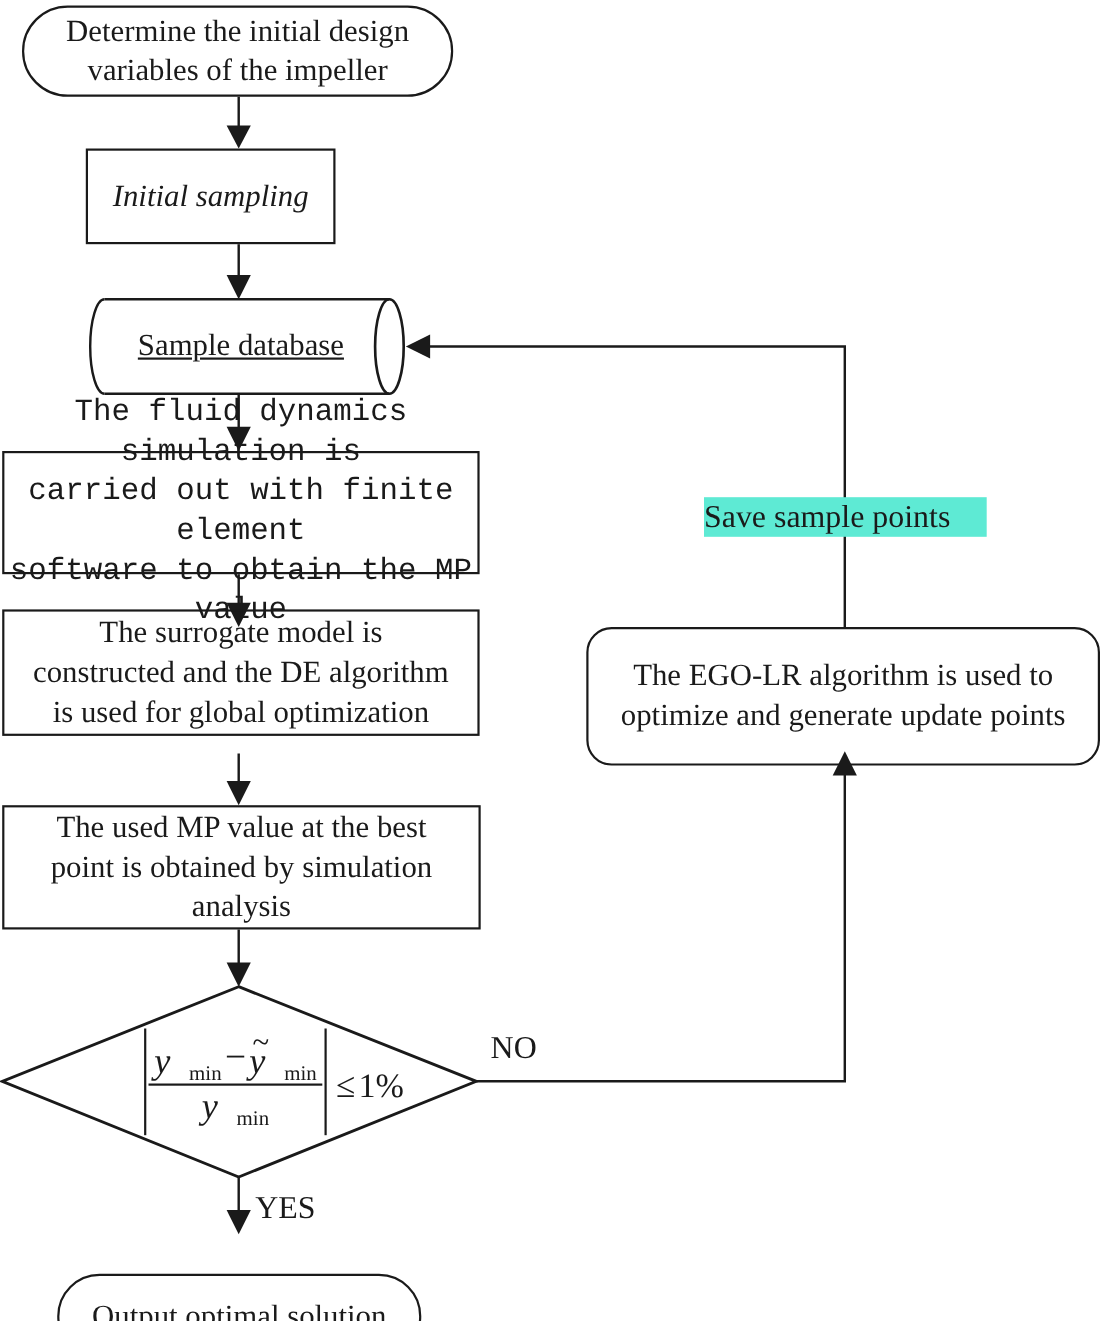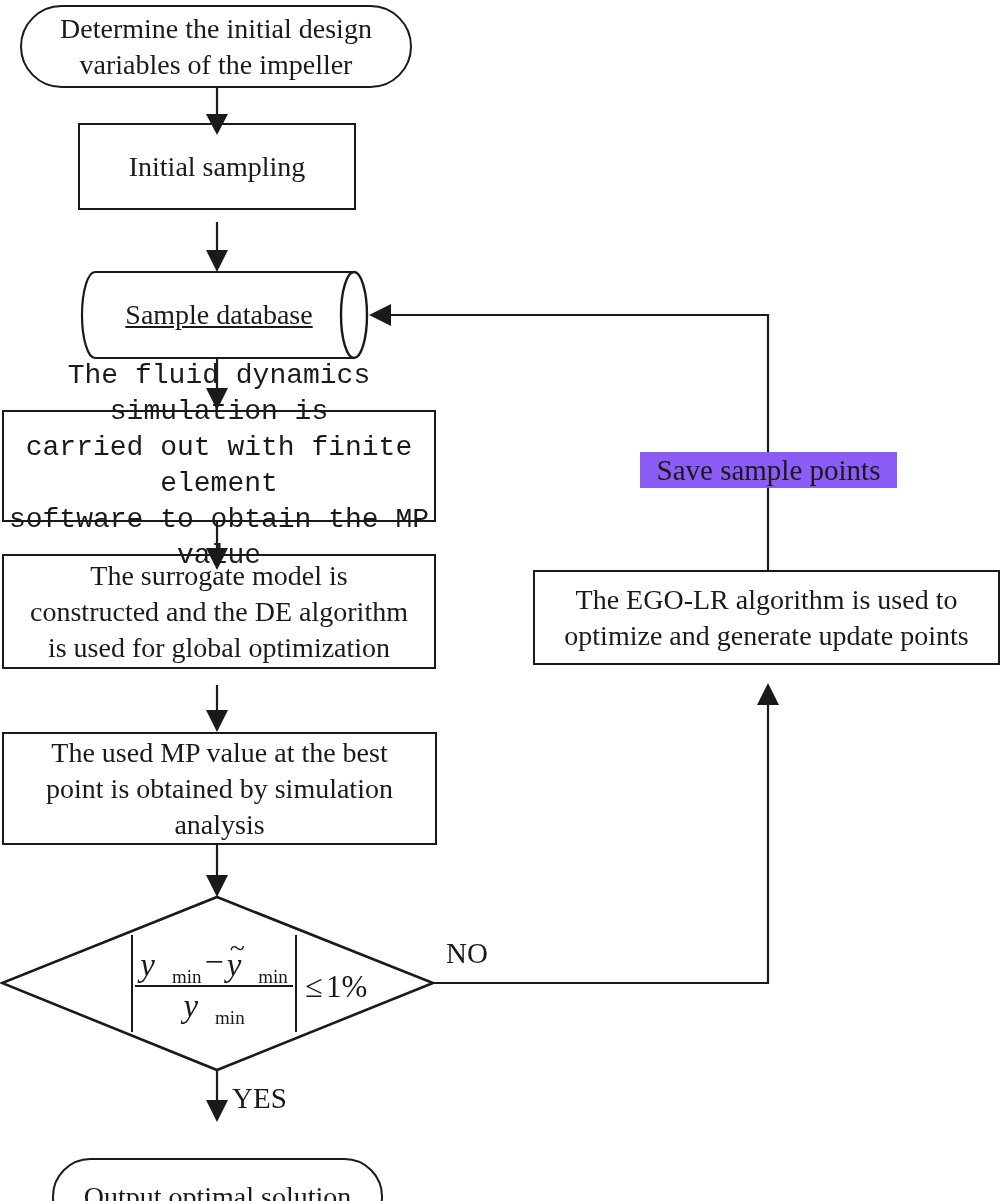--- a/index.html
+++ b/index.html
@@ -35,21 +35,21 @@
     line-height: 36px;
     color: #1a1a1a;
   }
   .edge-label {
     position: absolute;
     font-size: 29px;
     line-height: 34px;
     color: #1a1a1a;
     white-space: nowrap;
   }
-  #label-save { background: #8b5cf6; text-align: center; padding: 1px 0; }
+  #label-save { background: #5eead4; padding: 1px 0; }
 
   
   #formula {
     position: absolute;
     left: 124px; top: 924px; width: 250px; height: 118px;
     display: flex; align-items: center; justify-content: center;
     line-height: 1;
   }
   .avbar { width: 2.5px; height: 97px; background: #1a1a1a; }
   .frac { display: inline-flex; flex-direction: column; align-items: center; margin: 0 2px; }
@@ -115,21 +115,21 @@
       <polyline points="768,570 768,315 390,315"></polyline>
       <polygon class="arrowhead" points="369,315 391,304 391,326"></polygon>
     </g>
   </svg>
 
   <div class="node bordered" style="left:20px; top:5px; width:392px; height:83px; border-radius:42px;">
     <div class="node-label">Determine the initial design
 variables of the impeller</div>
   </div>
 
-  <div class="node bordered" style="left:78px; top:123px; width:278px; height:87px;">
+  <div class="node bordered" style="left:78px; top:135px; width:227px; height:87px;font-style:italic;">
     <div class="node-label">Initial sampling</div>
   </div>
 
   <div class="node" style="left:95px; top:272px; width:248px; height:86px;text-decoration:underline;">
     <div class="node-label">Sample database</div>
   </div>
 
   <div class="node bordered" style="left:2px; top:410px; width:434px; height:112px;font-family:Liberation Mono, monospace;">
     <div class="node-label">The fluid dynamics simulation is
 carried out with finite element
@@ -141,21 +141,21 @@
 constructed and the DE algorithm
 is used for global optimization</div>
   </div>
 
   <div class="node bordered" style="left:2px; top:732px; width:435px; height:113px;">
     <div class="node-label">The used MP value at the best
 point is obtained by simulation
 analysis</div>
   </div>
 
-  <div class="node bordered" style="left:533px; top:570px; width:467px; height:95px;">
+  <div class="node bordered" style="left:533px; top:570px; width:467px; height:126px;border-radius:23px;">
     <div class="node-label">The EGO-LR algorithm is used to
 optimize and generate update points</div>
   </div>
 
   <div class="node bordered" style="left:52px; top:1122px; width:331px; height:77px; border-radius:40px;margin-top:36px;">
     <div class="node-label">Output optimal solution</div>
   </div>
 
   <div id="formula">
     <span class="avbar"></span>

